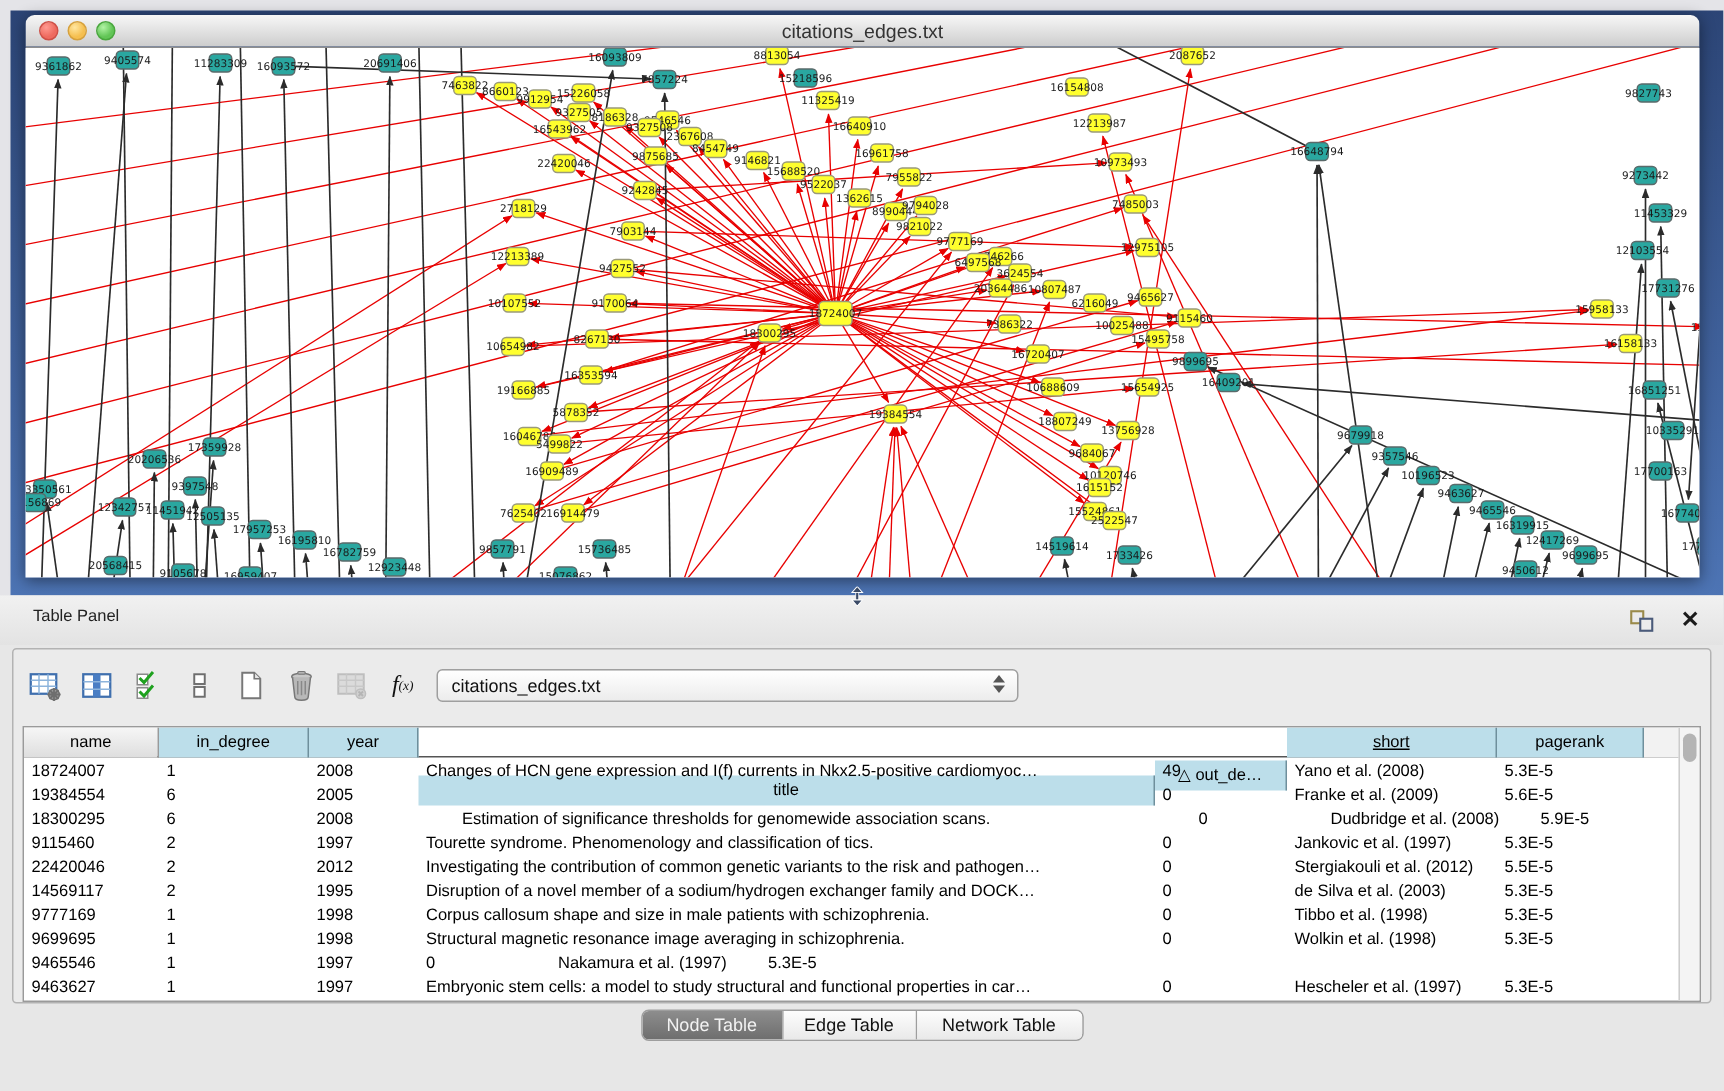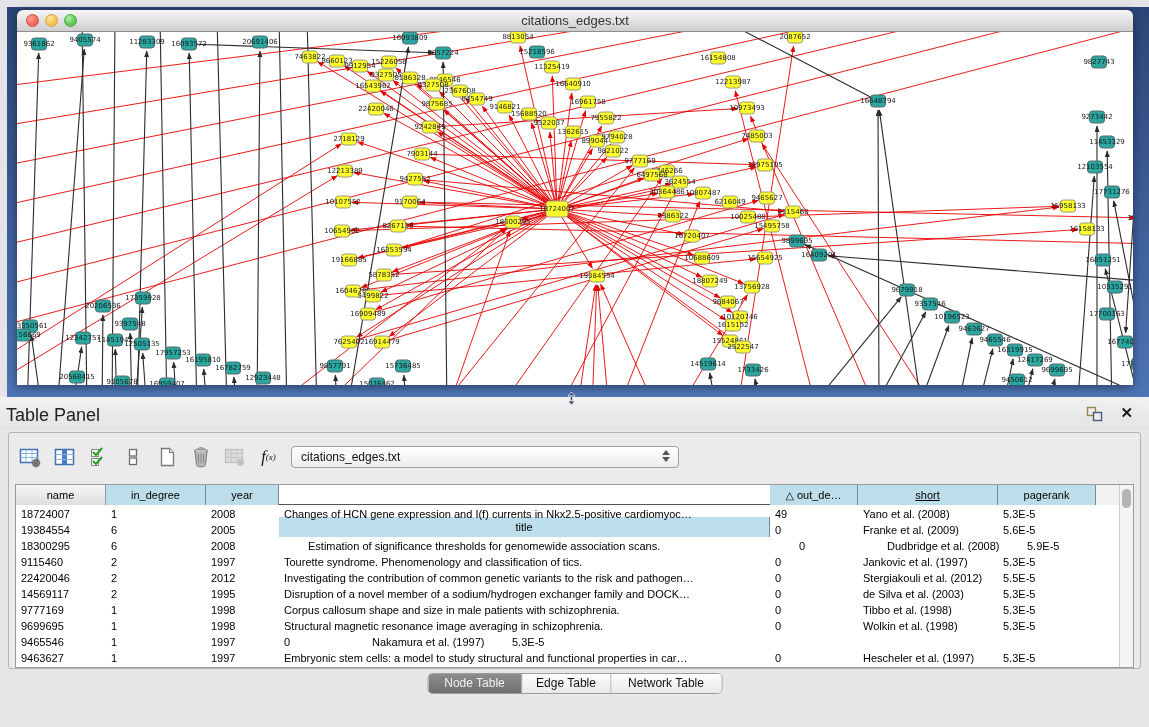--- a/index.html
+++ b/index.html
@@ -22,21 +22,21 @@
   #win-title { text-align:center; font-size:13px; line-height:21px; color:#333; }
   #canvas { position:absolute; left:0; top:22px; width:1116px; height:353px; background:#fff; overflow:hidden; }
   #net-svg { display:block; }
 
   
   #cursor { position:absolute; left:566px; top:391px; z-index:40; }
 
   
   #table-panel { position:absolute; left:0; top:397px; width:1149px; height:330px; background:#e7e7e7; }
   #panel-header { position:relative; height:33px; background:linear-gradient(#f1f1f1,#e3e3e3); }
-  #panel-title { position:absolute; left:6px; top:8px; font-size:18px; color:#222; }
+  #panel-title { position:absolute; left:22px; top:8px; font-size:11px; color:#222; }
   #panel-float { position:absolute; right:46px; top:9px; width:18px; height:16px; cursor:default; }
   #panel-close { position:absolute; right:16px; top:7px; font-size:15px; font-weight:bold; color:#1a1a1a; }
 
   #panel-box { position:absolute; left:8px; top:35px; width:1133px; height:237px;
     background:#ebebeb; border:1px solid #b3b3b3; border-radius:3px; }
 
   
   #toolbar { position:absolute; left:8px; top:8px; height:32px; display:flex; align-items:center; gap:7px; }
   .tbtn { width:27px; height:28px; display:flex; align-items:center; justify-content:center; }
   .fx { font-family:"Liberation Serif", serif; font-style:italic; font-size:16px; color:#111; }
@@ -596,21 +596,21 @@
           <i class="down"></i>
         </span>
     </div>
 
     <div id="grid">
       <div id="grid-header">
           <div class="hcell first" style="width: 90px;">name</div>
           <div class="hcell" style="width: 100px;">in_degree</div>
           <div class="hcell" style="width: 73px;">year</div>
           <div class="hcell" style="width: 491px; margin-top: 32px;">title</div>
-          <div class="hcell" style="width: 88px;">△ out_de…</div>
+          <div class="hcell" style="width: 88px; margin-top: 22px;">△ out_de…</div>
           <div class="hcell" style="width: 140px; text-decoration: underline;">short</div>
           <div class="hcell" style="width: 98px;">pagerank</div>
           <div class="hcell filler" style="width: 25px;"></div>
         </div>
       <div id="grid-body">
           <div class="trow">
             <div class="tcell" style="width: 90px;">18724007</div>
             <div class="tcell" style="width: 100px;">1</div>
             <div class="tcell" style="width: 73px;">2008</div>
             <div class="tcell" style="width: 491px;">Changes of HCN gene expression and I(f) currents in Nkx2.5-positive cardiomyoc…</div>

